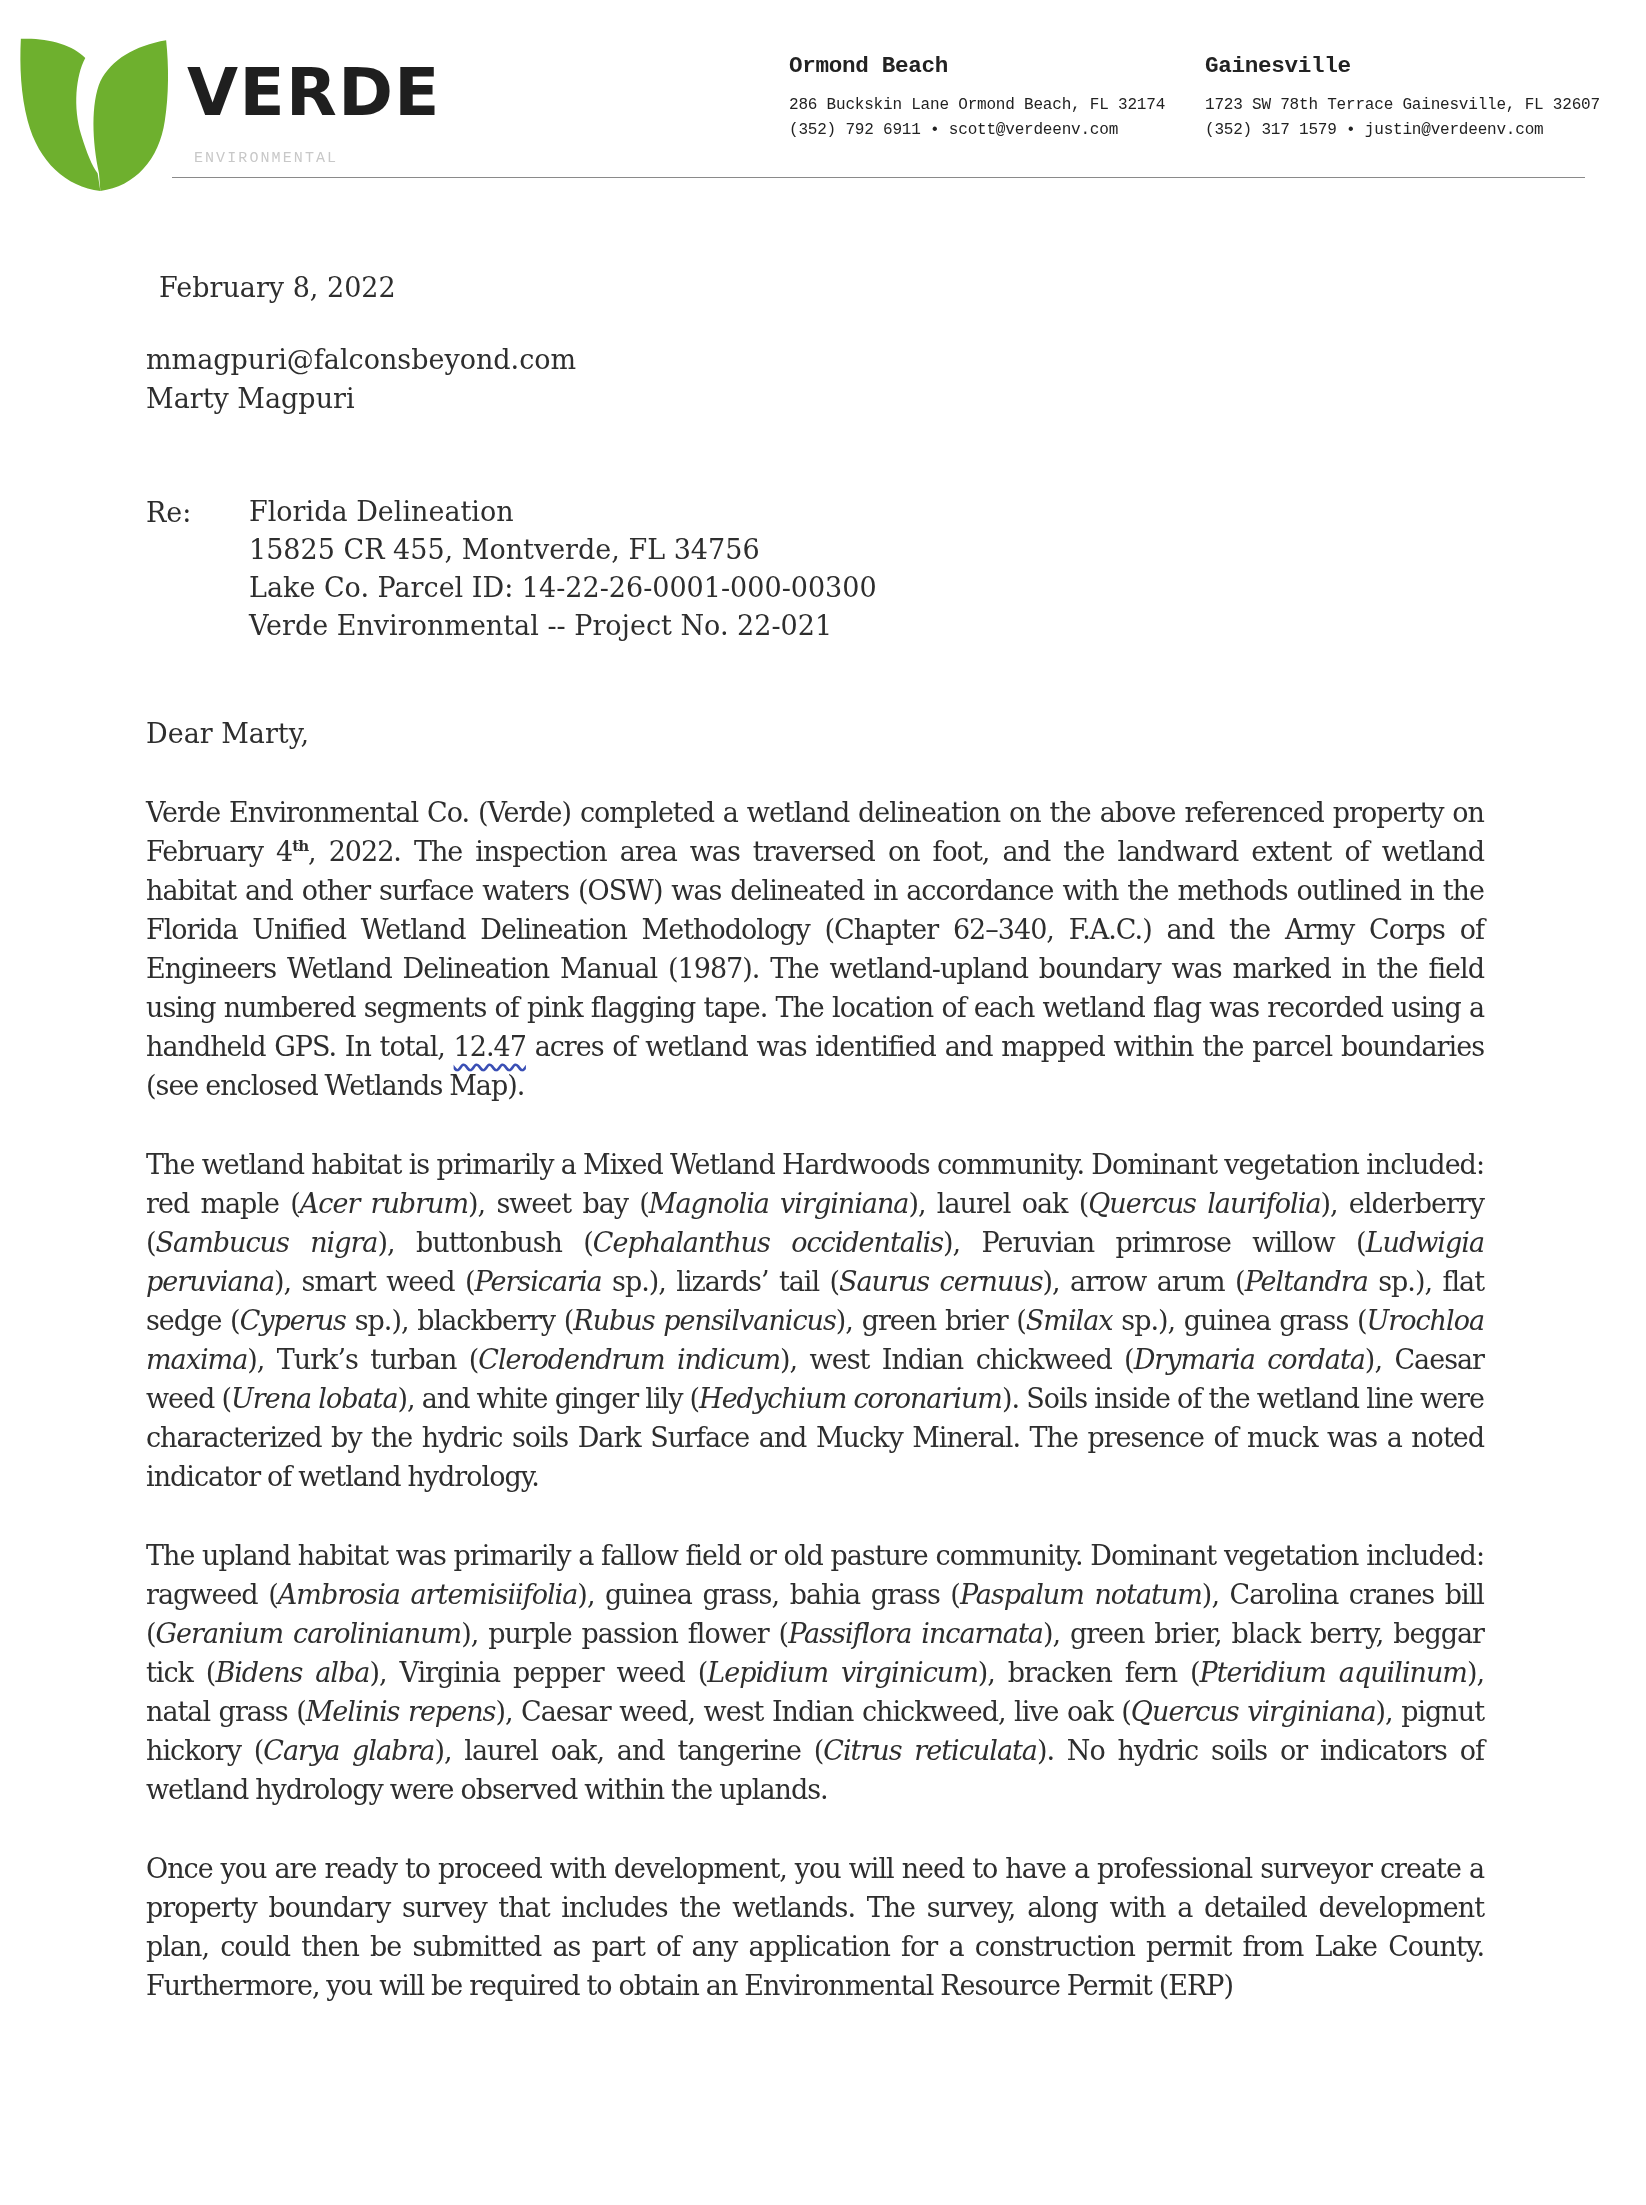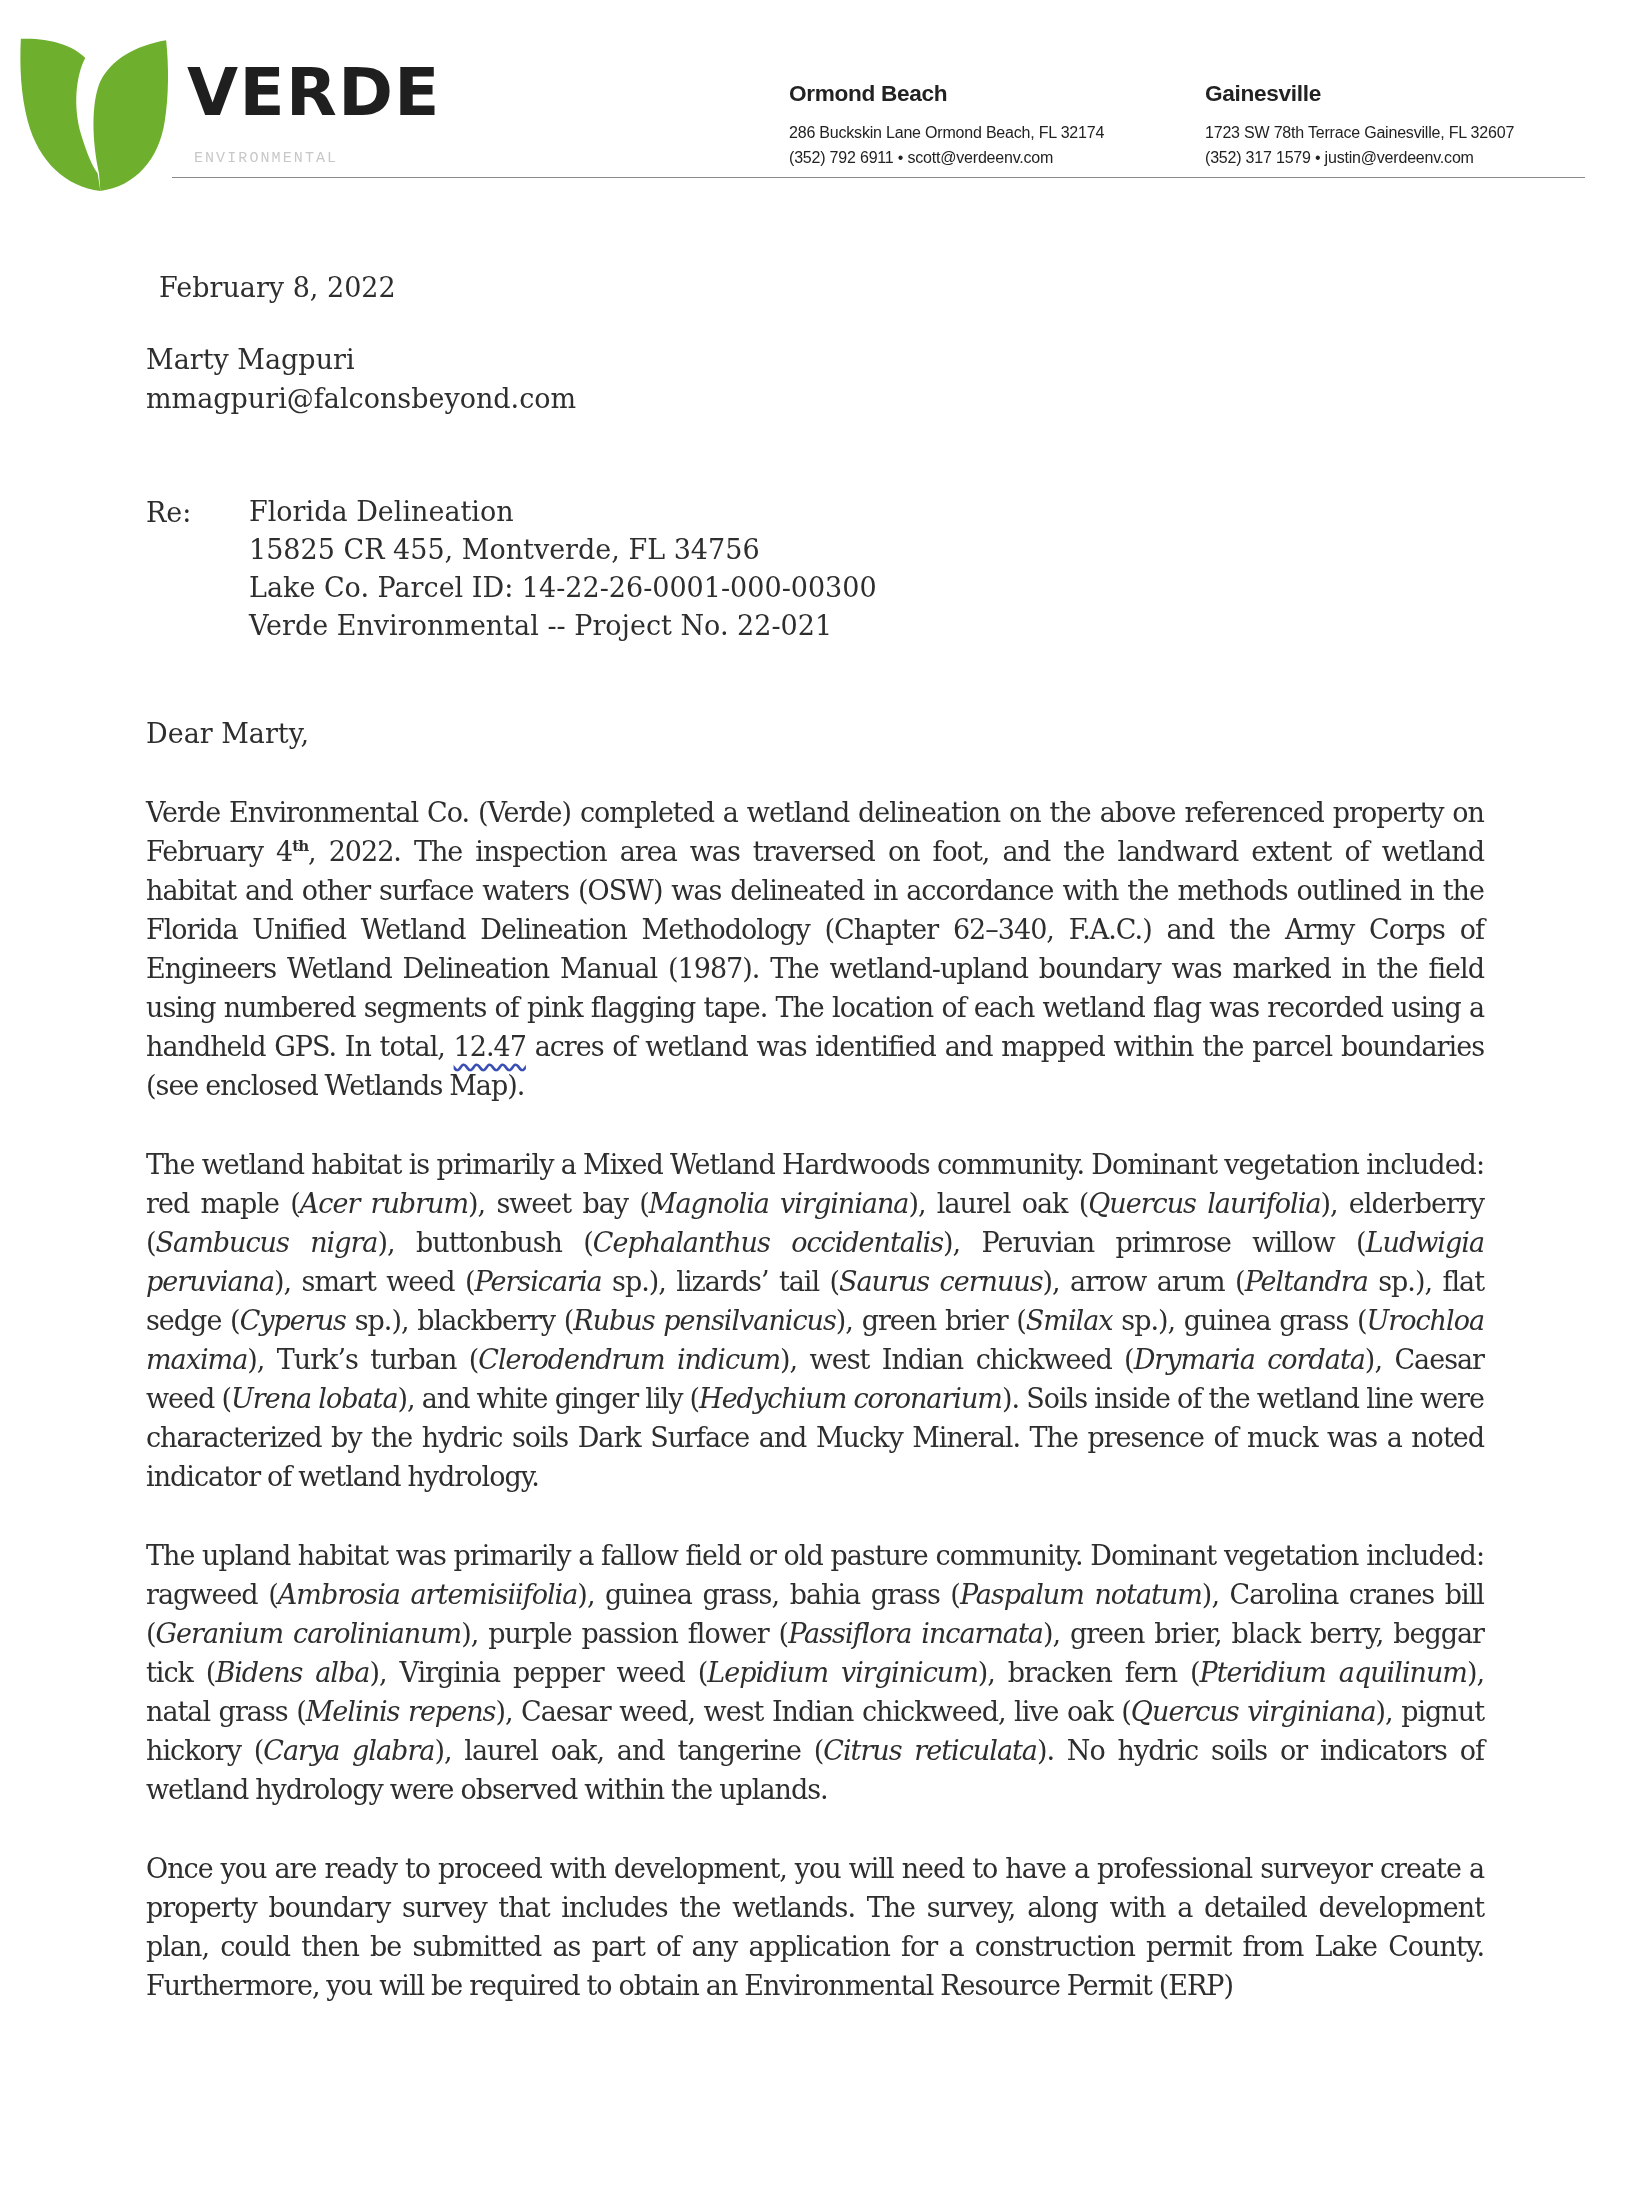--- a/index.html
+++ b/index.html
@@ -4,21 +4,21 @@
 <style>
   html, body { margin: 0; padding: 0; background: #ffffff; }
   body { width: 1647px; height: 2205px; position: relative; overflow: hidden; color: #2b2b2b; }
   .page { position: absolute; inset: 0; padding-left: 30px; }
 
   
   .logo-mark { position: absolute; left: 18px; top: 32px; width: 151px; height: 159px; }
   .brand { position: absolute; left: 187px; top: 60px; }
   .brand-name { font-family: "DejaVu Sans", sans-serif; font-weight: bold; font-size: 66px; letter-spacing: 1.4px; color: #1f1f1f; line-height: 1; }
   .brand-sub { font-family: Liberation Mono, monospace; font-size: 15px; letter-spacing: 2.1px; color: #c8c8c8; margin-top: 24px; margin-left: 6.9px; }
-  .office { position: absolute; top: 80px; font-family: Liberation Sans, sans-serif; color: #222; }
+  .office { position: absolute; top: 53px; font-family: Liberation Mono, monospace; color: #222; }
   .office-1 { left: 789px; }
   .office-2 { left: 1205px; }
   .office-name { font-size: 22.6px; font-weight: bold; line-height: 1.2; margin-bottom: 12.4px; letter-spacing: -0.3px; }
   .office-line { font-size: 16px; line-height: 1.6; letter-spacing: -0.2px; }
   .rule { position: absolute; left: 172px; top: 177px; width: 1413px; height: 1.4px; background: #8a8a8a; }
 
   
   .letter { position: absolute; left: 146px; top: 255px; width: 1338px; font-family: "DejaVu Serif", serif; font-size: 27px; line-height: 39px; color: #2e2e2e; }
   .date { margin: 13px; }
   .recipient { margin-top: 33px; }
@@ -58,22 +58,22 @@
     <div class="office-line">1723 SW 78th Terrace Gainesville, FL 32607</div>
     <div class="office-line">(352) 317 1579 • justin@verdeenv.com</div>
   </div>
 
   <div class="rule"></div>
 
   <div class="letter">
     <div class="date">February 8, 2022</div>
 
     <div class="recipient">
+      <div>mmagpuri@falconsbeyond.com</div>
       <div>Marty Magpuri</div>
-      <div>mmagpuri@falconsbeyond.com</div>
     </div>
 
     <div class="re-block">
       <div class="re-label">Re:</div>
       <div class="re-lines">
         <div>Florida Delineation</div>
         <div>15825 CR 455, Montverde, FL 34756</div>
         <div>Lake Co. Parcel ID: 14-22-26-0001-000-00300</div>
         <div>Verde Environmental -- Project No. 22-021</div>
       </div>

